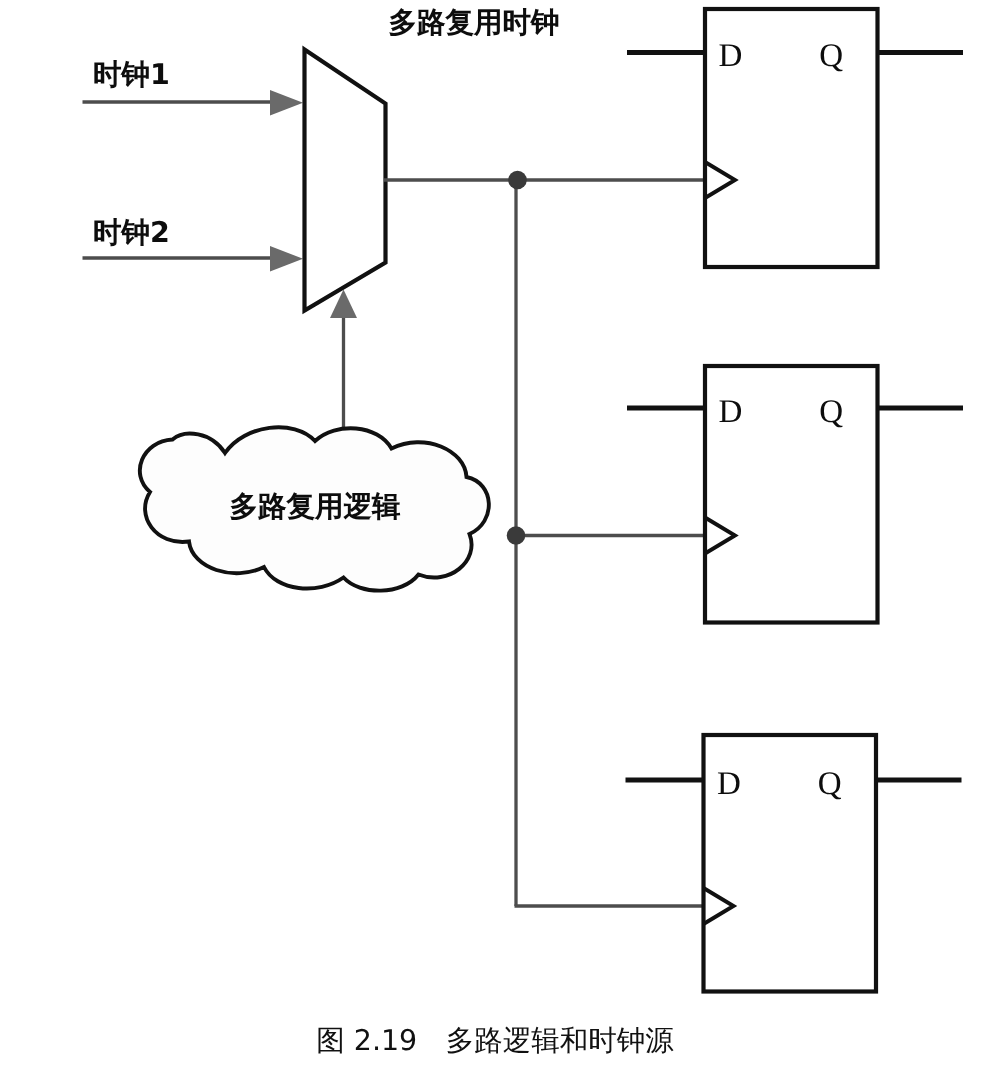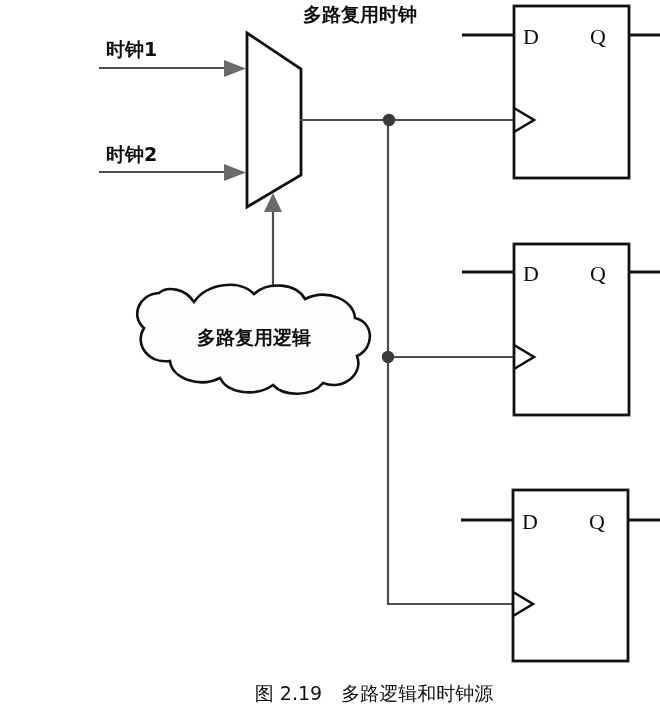--- a/index.html
+++ b/index.html
@@ -13,21 +13,20 @@
     font-family: "Liberation Serif", "DejaVu Serif", serif;
     position: relative;
     overflow: hidden;
   }
   #figure-root {
     position: absolute;
     left: 0;
     top: 0;
     width: 541px;
     height: 724px;
-    padding-left: 44px;
   }
   svg.diagram {
     display: block;
     width: 660px;
     height: 724px;
   }
   .wire {
     stroke: #4d4d4d;
     stroke-width: 2.2;
     fill: none;

